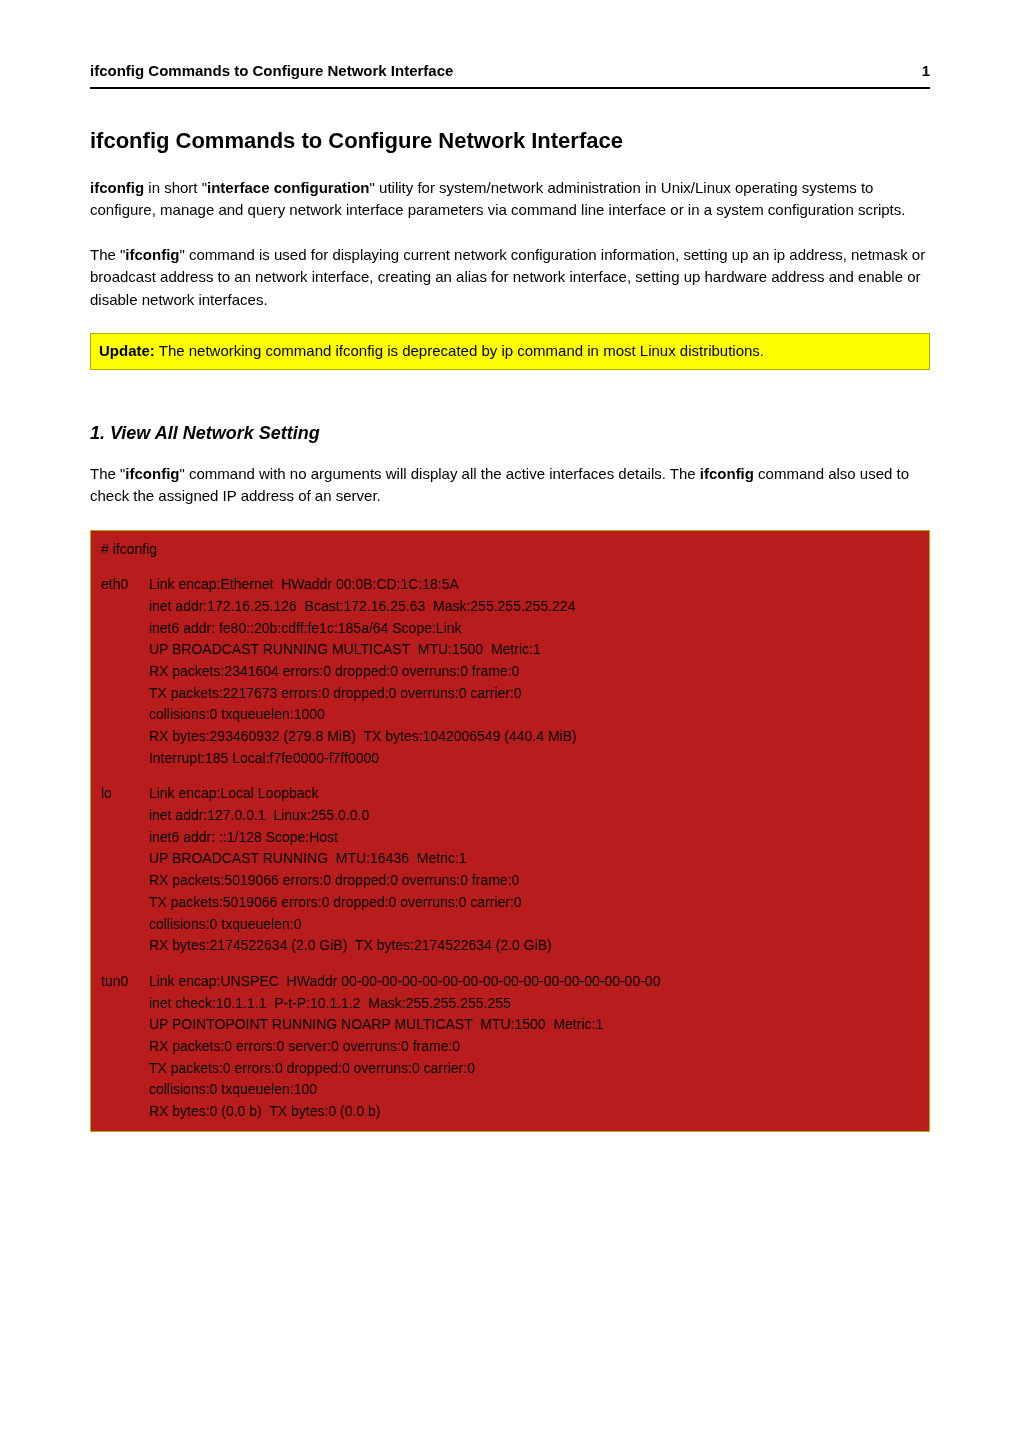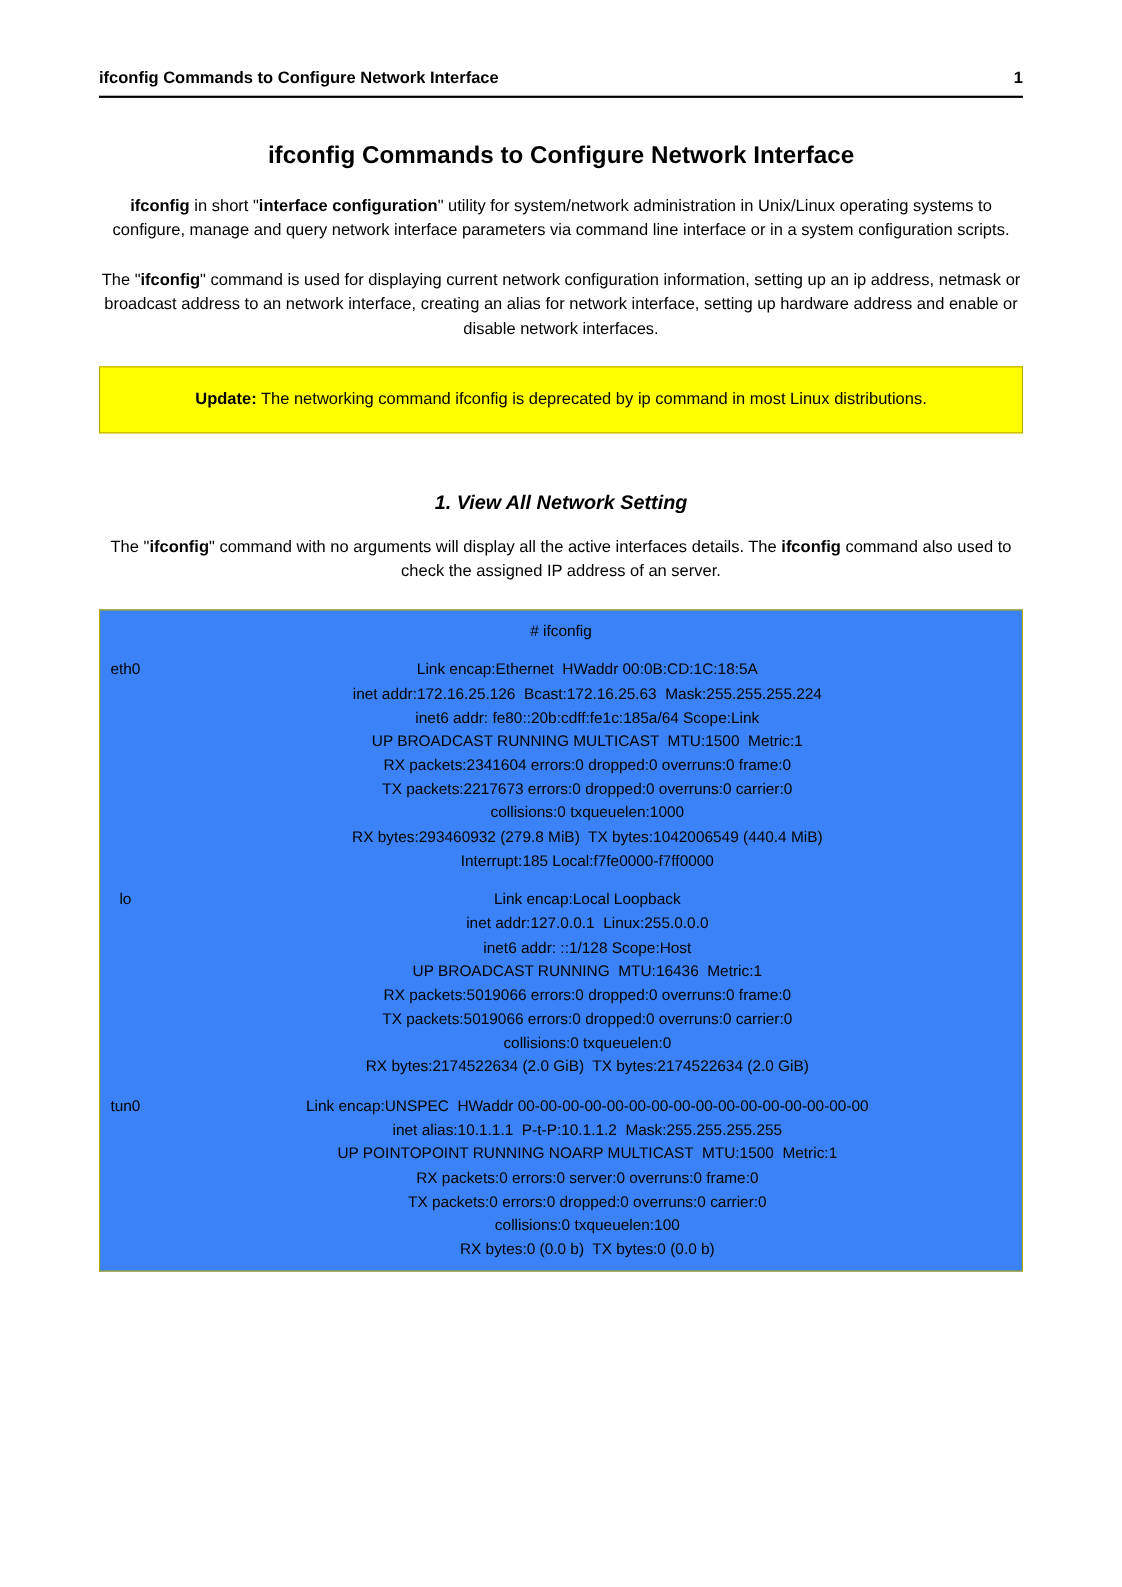--- a/index.html
+++ b/index.html
@@ -1,19 +1,18 @@
 <!DOCTYPE html>
 <html><head>
   <meta charset="utf-8">
   <style>
     * {
       margin: 0;
       padding: 0;
       box-sizing: border-box;
-      text-align: center;
     }
     body {
       font-family: Arial, Helvetica, sans-serif;
       background: #ffffff;
       padding: 60px 90px;
       width: 1020px;
       color: #000000;
       font-size: 15px;
       line-height: 1.5;
     }
@@ -37,34 +36,34 @@
       font-size: 22px;
       font-weight: bold;
       margin-bottom: 20px;
     }
     .body-para {
       margin-bottom: 22px;
     }
     .callout-box {
       border: 1px solid #b8a800;
       background: #ffff00;
-      padding: 18px 8px;
+      padding: 6px 8px;
       margin-bottom: 50px;
       color: #000;
     }
     h2 {
       font-size: 18px;
       font-weight: bold;
       margin-bottom: 16px;
       font-style: italic;
     }
     .code-box {
       border: 1px solid #b8a800;
-      background: #3b82f6;
-      padding: 8px 0;
+      background: #b91c1c;
+      padding: 8px 10px;
       font-family: Arial, Helvetica, sans-serif;
       font-size: 14px;
       line-height: 1.55;
       color: #000;
     }
     .code-cmd {
       color: #000;
       margin-bottom: 14px;
     }
     .iface-block {
@@ -142,21 +141,21 @@
       <div class="iface-line">TX packets:5019066 errors:0 dropped:0 overruns:0 carrier:0</div>
       <div class="iface-line">collisions:0 txqueuelen:0</div>
       <div class="iface-line">RX bytes:2174522634 (2.0 GiB)  TX bytes:2174522634 (2.0 GiB)</div>
     </span>
   </div>
 
   <div class="iface-block" style="margin-bottom:0;">
     <span class="iface-label">tun0</span>
     <span class="iface-body">
       <div class="iface-line">Link encap:UNSPEC  HWaddr 00-00-00-00-00-00-00-00-00-00-00-00-00-00-00-00</div>
-      <div class="iface-line">inet alias:10.1.1.1  P-t-P:10.1.1.2  Mask:255.255.255.255</div>
+      <div class="iface-line">inet check:10.1.1.1  P-t-P:10.1.1.2  Mask:255.255.255.255</div>
       <div class="iface-line">UP POINTOPOINT RUNNING NOARP MULTICAST  MTU:1500  Metric:1</div>
       <div class="iface-line">RX packets:0 errors:0 server:0 overruns:0 frame:0</div>
       <div class="iface-line">TX packets:0 errors:0 dropped:0 overruns:0 carrier:0</div>
       <div class="iface-line">collisions:0 txqueuelen:100</div>
       <div class="iface-line">RX bytes:0 (0.0 b)  TX bytes:0 (0.0 b)</div>
     </span>
   </div>
 </div>
 
 </body></html>

